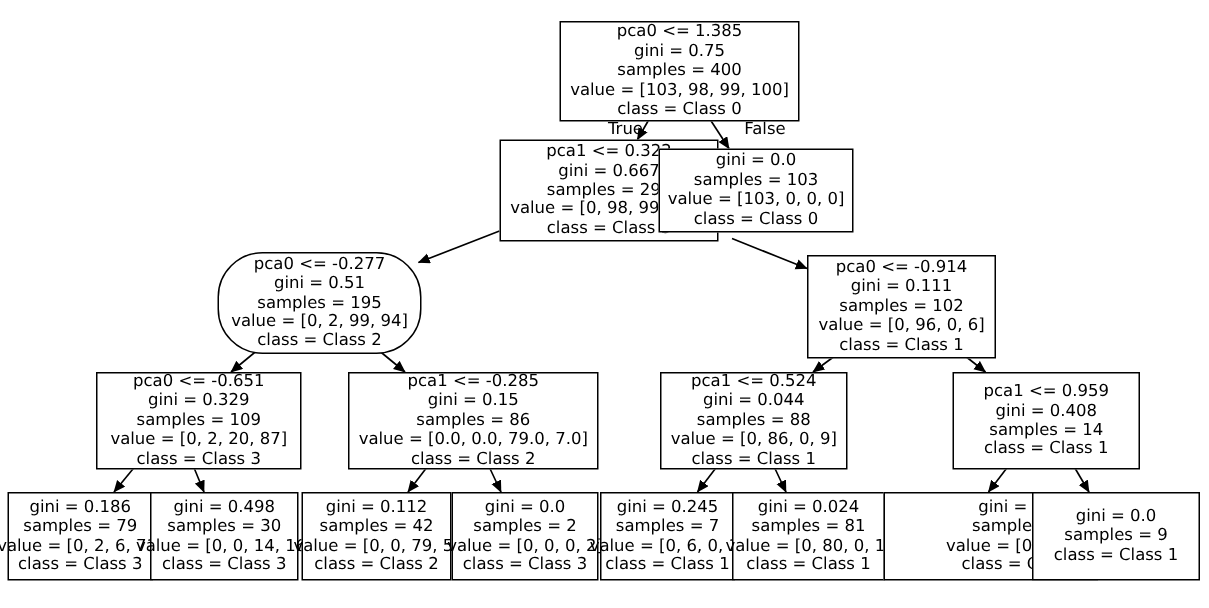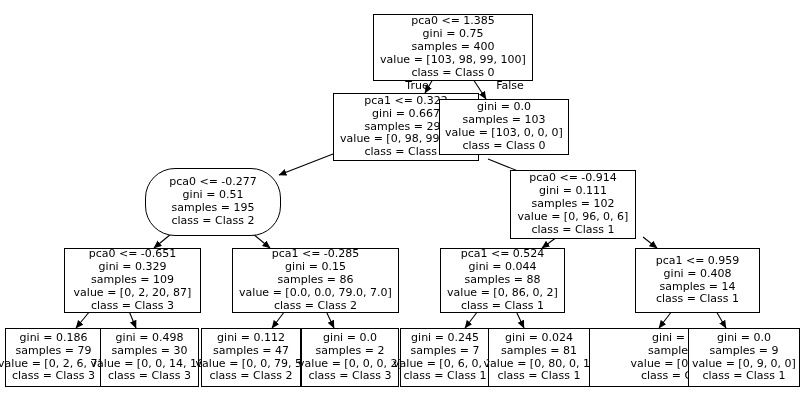--- a/index.html
+++ b/index.html
@@ -76,23 +76,24 @@
       <div class="node" style="left: 439px; top: 99px; width: 128px; height: 54px;">
         <div class="line">gini = 0.0</div>
         <div class="line">samples = 103</div>
         <div class="line">value = [103, 0, 0, 0]</div>
         <div class="line">class = Class 0</div>
       </div>
       <div class="node" style="left: 145px; top: 168px; width: 134px; height: 66px; border-radius: 30px;">
         <div class="line">pca0 &lt;= -0.277</div>
         <div class="line">gini = 0.51</div>
         <div class="line">samples = 195</div>
+        <div class="line">value = [0, 2, 99, 94]</div>
         <div class="line">class = Class 2</div>
       </div>
-      <div class="node" style="left: 510px; top: 170px; width: 124px; height: 67px; align-items: center;">
+      <div class="node" style="left: 538px; top: 170px; width: 124px; height: 67px; align-items: center;">
         <div class="line">pca0 &lt;= -0.914</div>
         <div class="line">gini = 0.111</div>
         <div class="line">samples = 102</div>
         <div class="line">value = [0, 96, 0, 6]</div>
         <div class="line">class = Class 1</div>
       </div>
       <div class="node" style="left: 64px; top: 248px; width: 135px; height: 63px;">
         <div class="line">pca0 &lt;= -0.651</div>
         <div class="line">gini = 0.329</div>
         <div class="line">samples = 109</div>
@@ -103,21 +104,21 @@
         <div class="line">pca1 &lt;= -0.285</div>
         <div class="line">gini = 0.15</div>
         <div class="line">samples = 86</div>
         <div class="line">value = [0.0, 0.0, 79.0, 7.0]</div>
         <div class="line">class = Class 2</div>
       </div>
       <div class="node" style="left: 440px; top: 248px; width: 123px; height: 63px;">
         <div class="line">pca1 &lt;= 0.524</div>
         <div class="line">gini = 0.044</div>
         <div class="line">samples = 88</div>
-        <div class="line">value = [0, 86, 0, 2]</div>
+        <div class="line">value = [0, 86, 0, 9]</div>
         <div class="line">class = Class 1</div>
       </div>
       <div class="node" style="left: 635px; top: 248px; width: 123px; height: 63px;">
         <div class="line">pca1 &lt;= 0.959</div>
         <div class="line">gini = 0.408</div>
         <div class="line">samples = 14</div>
         <div class="line">class = Class 1</div>
       </div>
       <div class="node" style="left: 5px; top: 328px; width: 95px; height: 57px;">
         <div class="line">gini = 0.186</div>
@@ -126,21 +127,21 @@
         <div class="line">class = Class 3</div>
       </div>
       <div class="node" style="left: 100px; top: 328px; width: 97px; height: 57px;">
         <div class="line">gini = 0.498</div>
         <div class="line">samples = 30</div>
         <div class="line">value = [0, 0, 14, 16]</div>
         <div class="line">class = Class 3</div>
       </div>
       <div class="node" style="left: 201px; top: 328px; width: 98px; height: 57px;">
         <div class="line">gini = 0.112</div>
-        <div class="line">samples = 47</div>
+        <div class="line">samples = 42</div>
         <div class="line">value = [0, 0, 79, 5]</div>
         <div class="line">class = Class 2</div>
       </div>
       <div class="node" style="left: 301px; top: 328px; width: 96px; height: 57px;">
         <div class="line">gini = 0.0</div>
         <div class="line">samples = 2</div>
         <div class="line">value = [0, 0, 0, 2]</div>
         <div class="line">class = Class 3</div>
       </div>
       <div class="node" style="left: 400px; top: 328px; width: 88px; height: 57px;">
@@ -157,17 +158,16 @@
       </div>
       <div class="node" style="left: 589px; top: 328px; width: 97px; height: 57px; padding-left: 44px;">
         <div class="line">gini = 0.32</div>
         <div class="line">samples = 5</div>
         <div class="line">value = [0, 1, 0, 4]</div>
         <div class="line">class = Class 3</div>
       </div>
       <div class="node" style="left: 688px; top: 328px; width: 110px; height: 57px;">
         <div class="line">gini = 0.0</div>
         <div class="line">samples = 9</div>
-        <div class="line">value = [0, 9, 0, 0]</div>
         <div class="line">class = Class 1</div>
       </div>
     </div>
 </div>
 
 </body></html>

